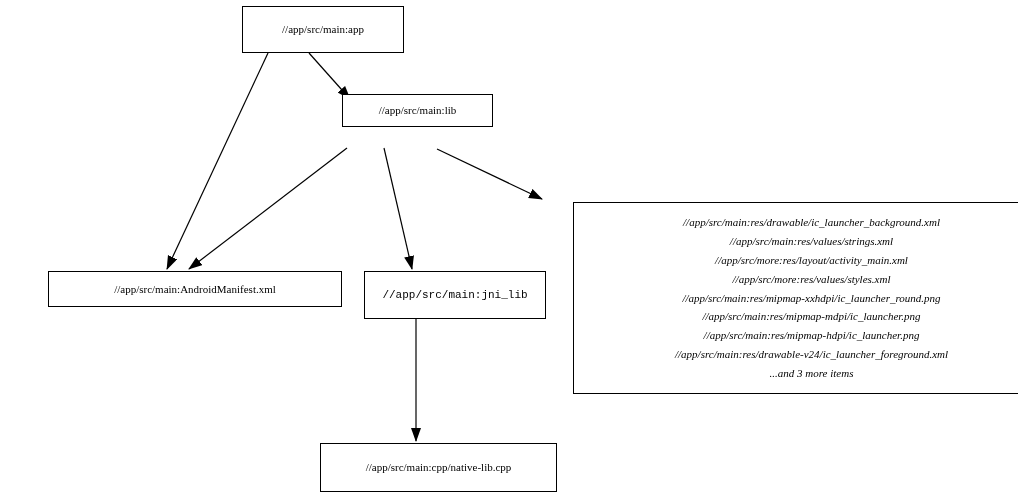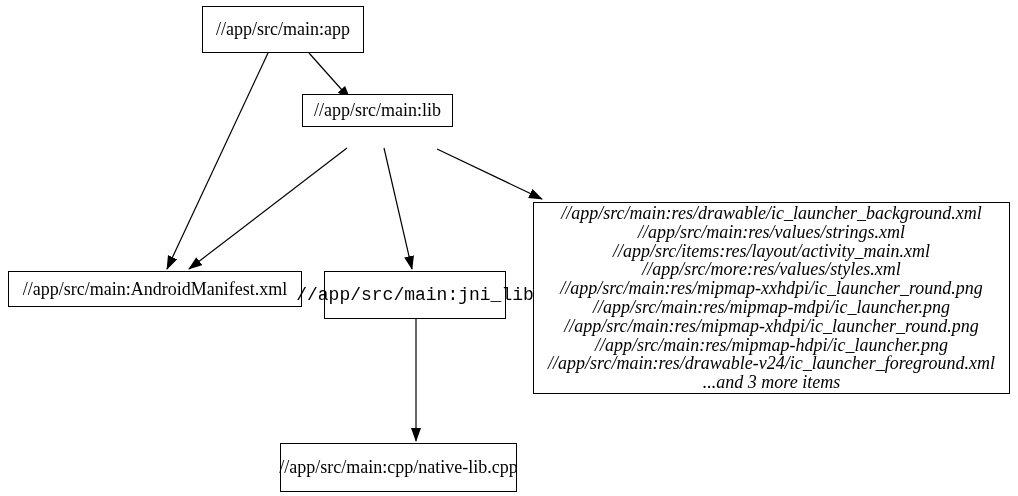--- a/index.html
+++ b/index.html
@@ -26,23 +26,24 @@
   .node {
     position: absolute;
     box-sizing: border-box;
     border: 1px solid #000000;
     background: #ffffff;
     display: flex;
     flex-direction: column;
     align-items: center;
     justify-content: center;
     text-align: right;
-    font-size: 18px;
+    font-size: 11px;
     line-height: 19px;
     white-space: nowrap;
+    margin-left: 40px;
   }
   .node-app      { left: 202px; top: 6px;   width: 162px; height: 47px; }
   .node-lib      { left: 302px; top: 94px; width: 151px; height: 33px; }
   .node-manifest { left: 8px;   top: 271px; width: 294px; height: 36px; }
   .node-jni-lib  { left: 324px; top: 271px; width: 182px; height: 48px; font-family: Liberation Mono, monospace; }
   .node-res      { left: 533px; top: 202px; width: 477px; height: 192px; line-height: 18.8px; font-style: italic; }
   .node-cpp      { left: 280px; top: 443px; width: 237px; height: 49px; }
   .edge-line {
     stroke: #000000;
     stroke-width: 1.2;
@@ -80,25 +81,24 @@
     <span>//app/src/main:AndroidManifest.xml</span>
   </div>
 
   <div class="node node-jni-lib">
     <span>//app/src/main:jni_lib</span>
   </div>
 
   <div class="node node-res">
     <span>//app/src/main:res/drawable/ic_launcher_background.xml</span>
     <span>//app/src/main:res/values/strings.xml</span>
-    <span>//app/src/items:res/layout/activity_main.xml</span>
+    <span>//app/src/more:res/layout/activity_main.xml</span>
     <span>//app/src/more:res/values/styles.xml</span>
     <span>//app/src/main:res/mipmap-xxhdpi/ic_launcher_round.png</span>
     <span>//app/src/main:res/mipmap-mdpi/ic_launcher.png</span>
-    <span>//app/src/main:res/mipmap-xhdpi/ic_launcher_round.png</span>
     <span>//app/src/main:res/mipmap-hdpi/ic_launcher.png</span>
     <span>//app/src/main:res/drawable-v24/ic_launcher_foreground.xml</span>
     <span>...and 3 more items</span>
   </div>
 
   <div class="node node-cpp">
     <span>//app/src/main:cpp/native-lib.cpp</span>
   </div>
 
 </div>

